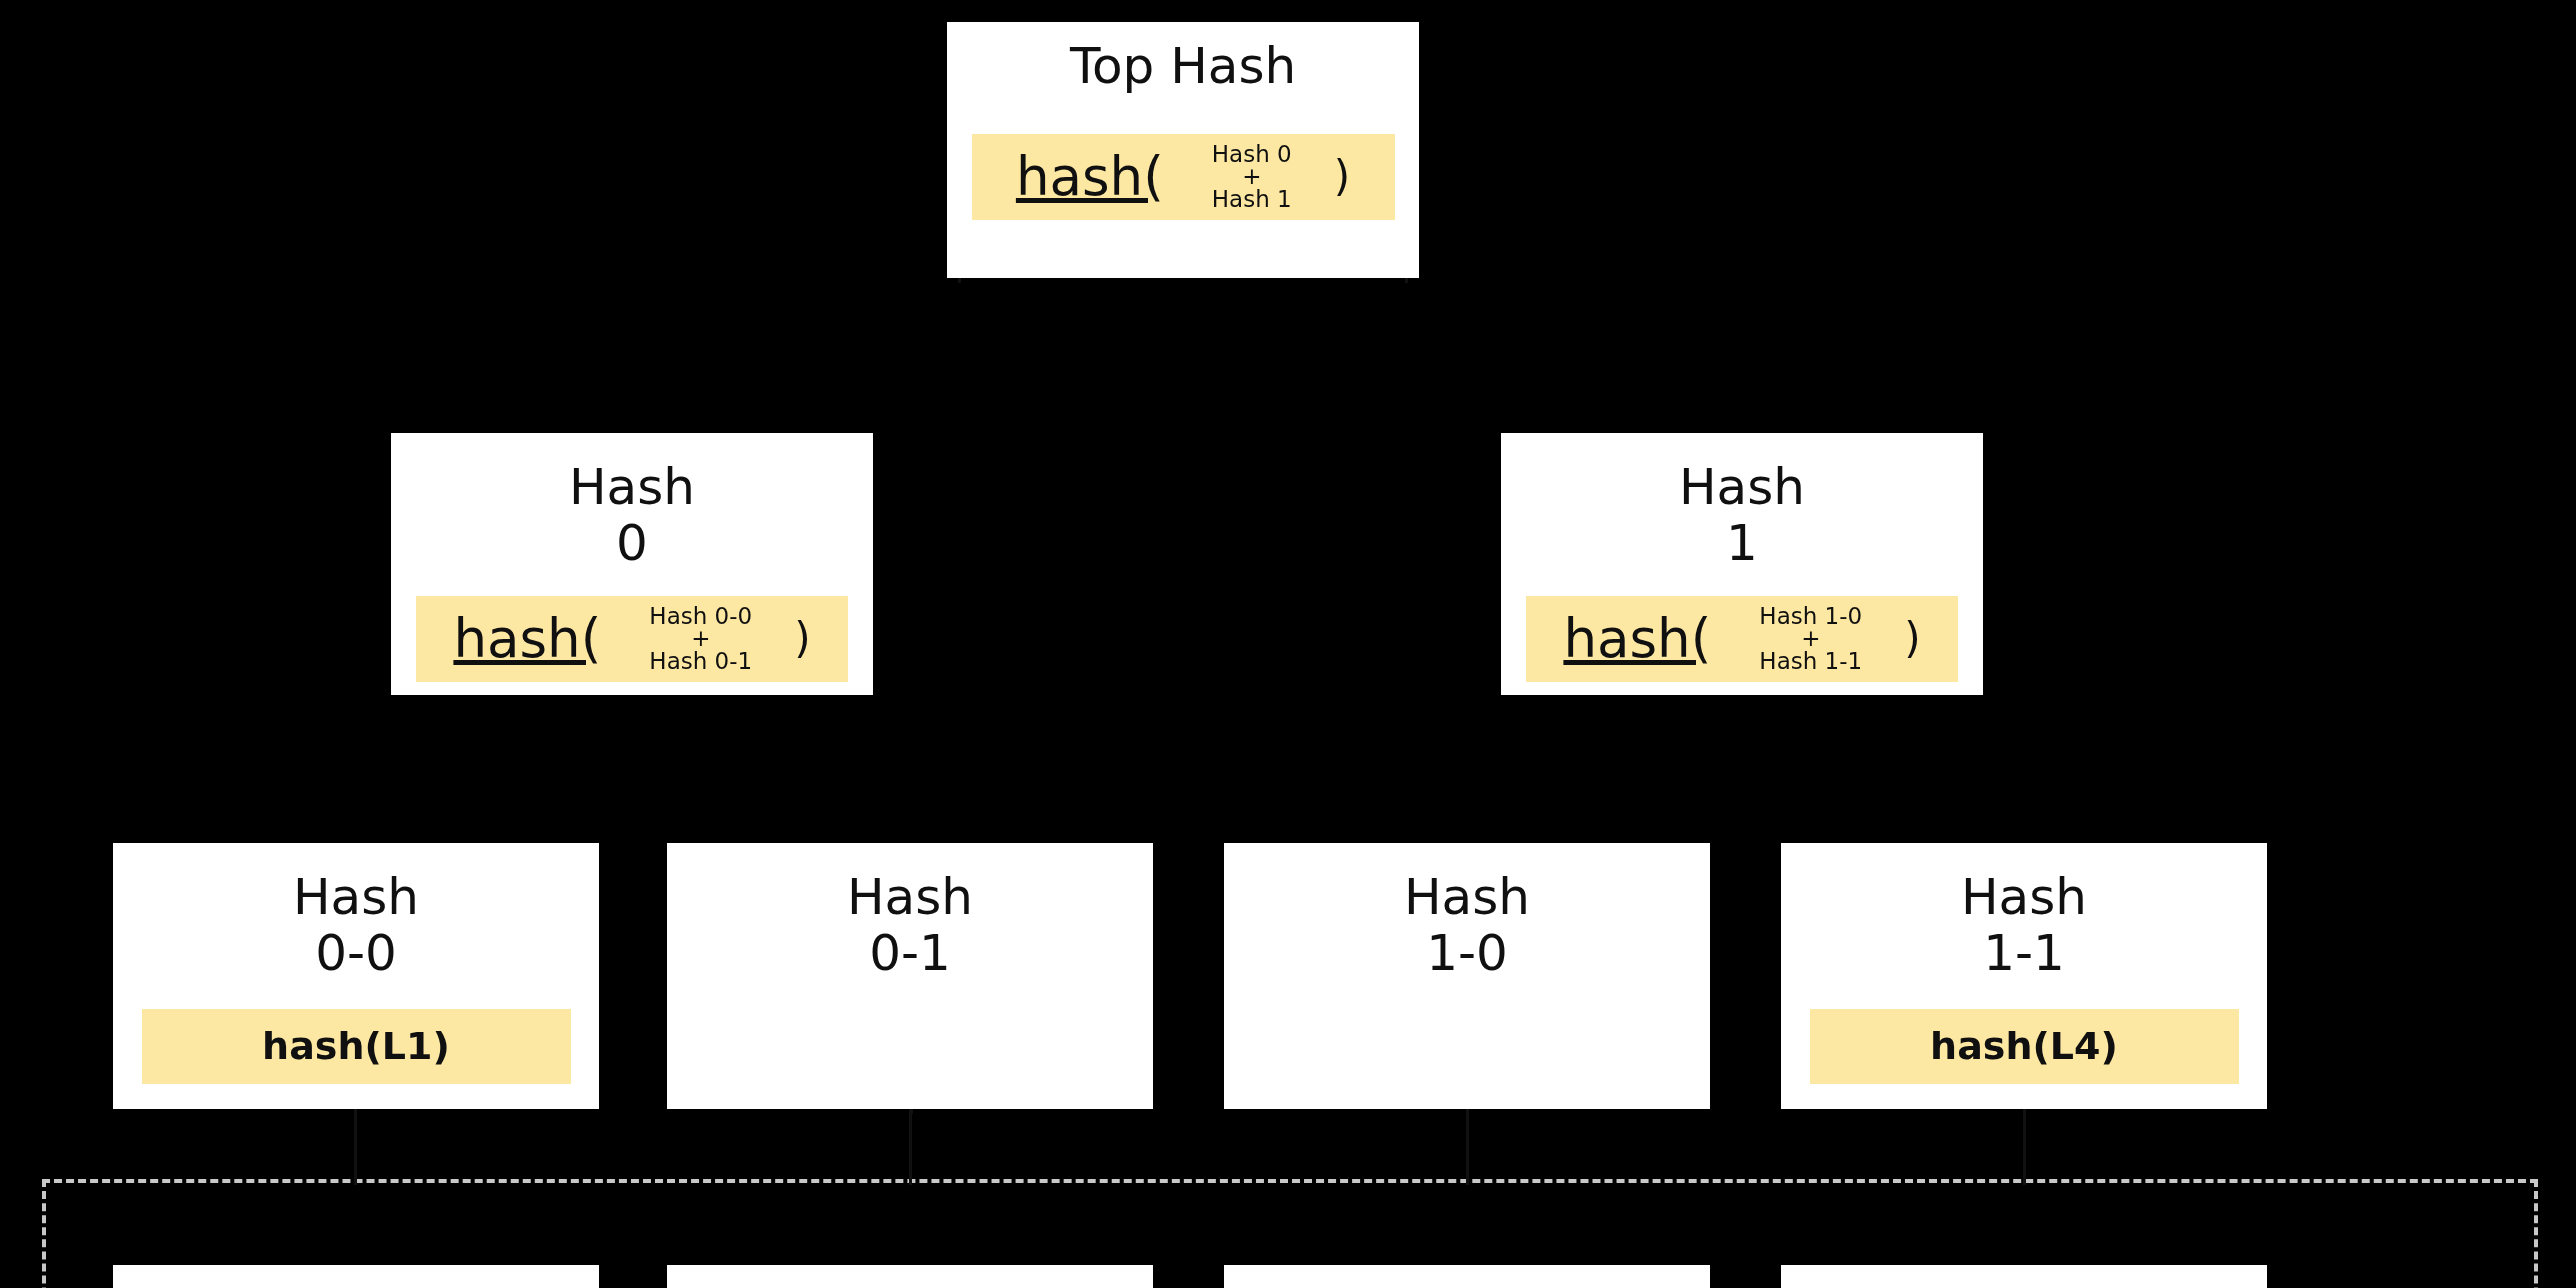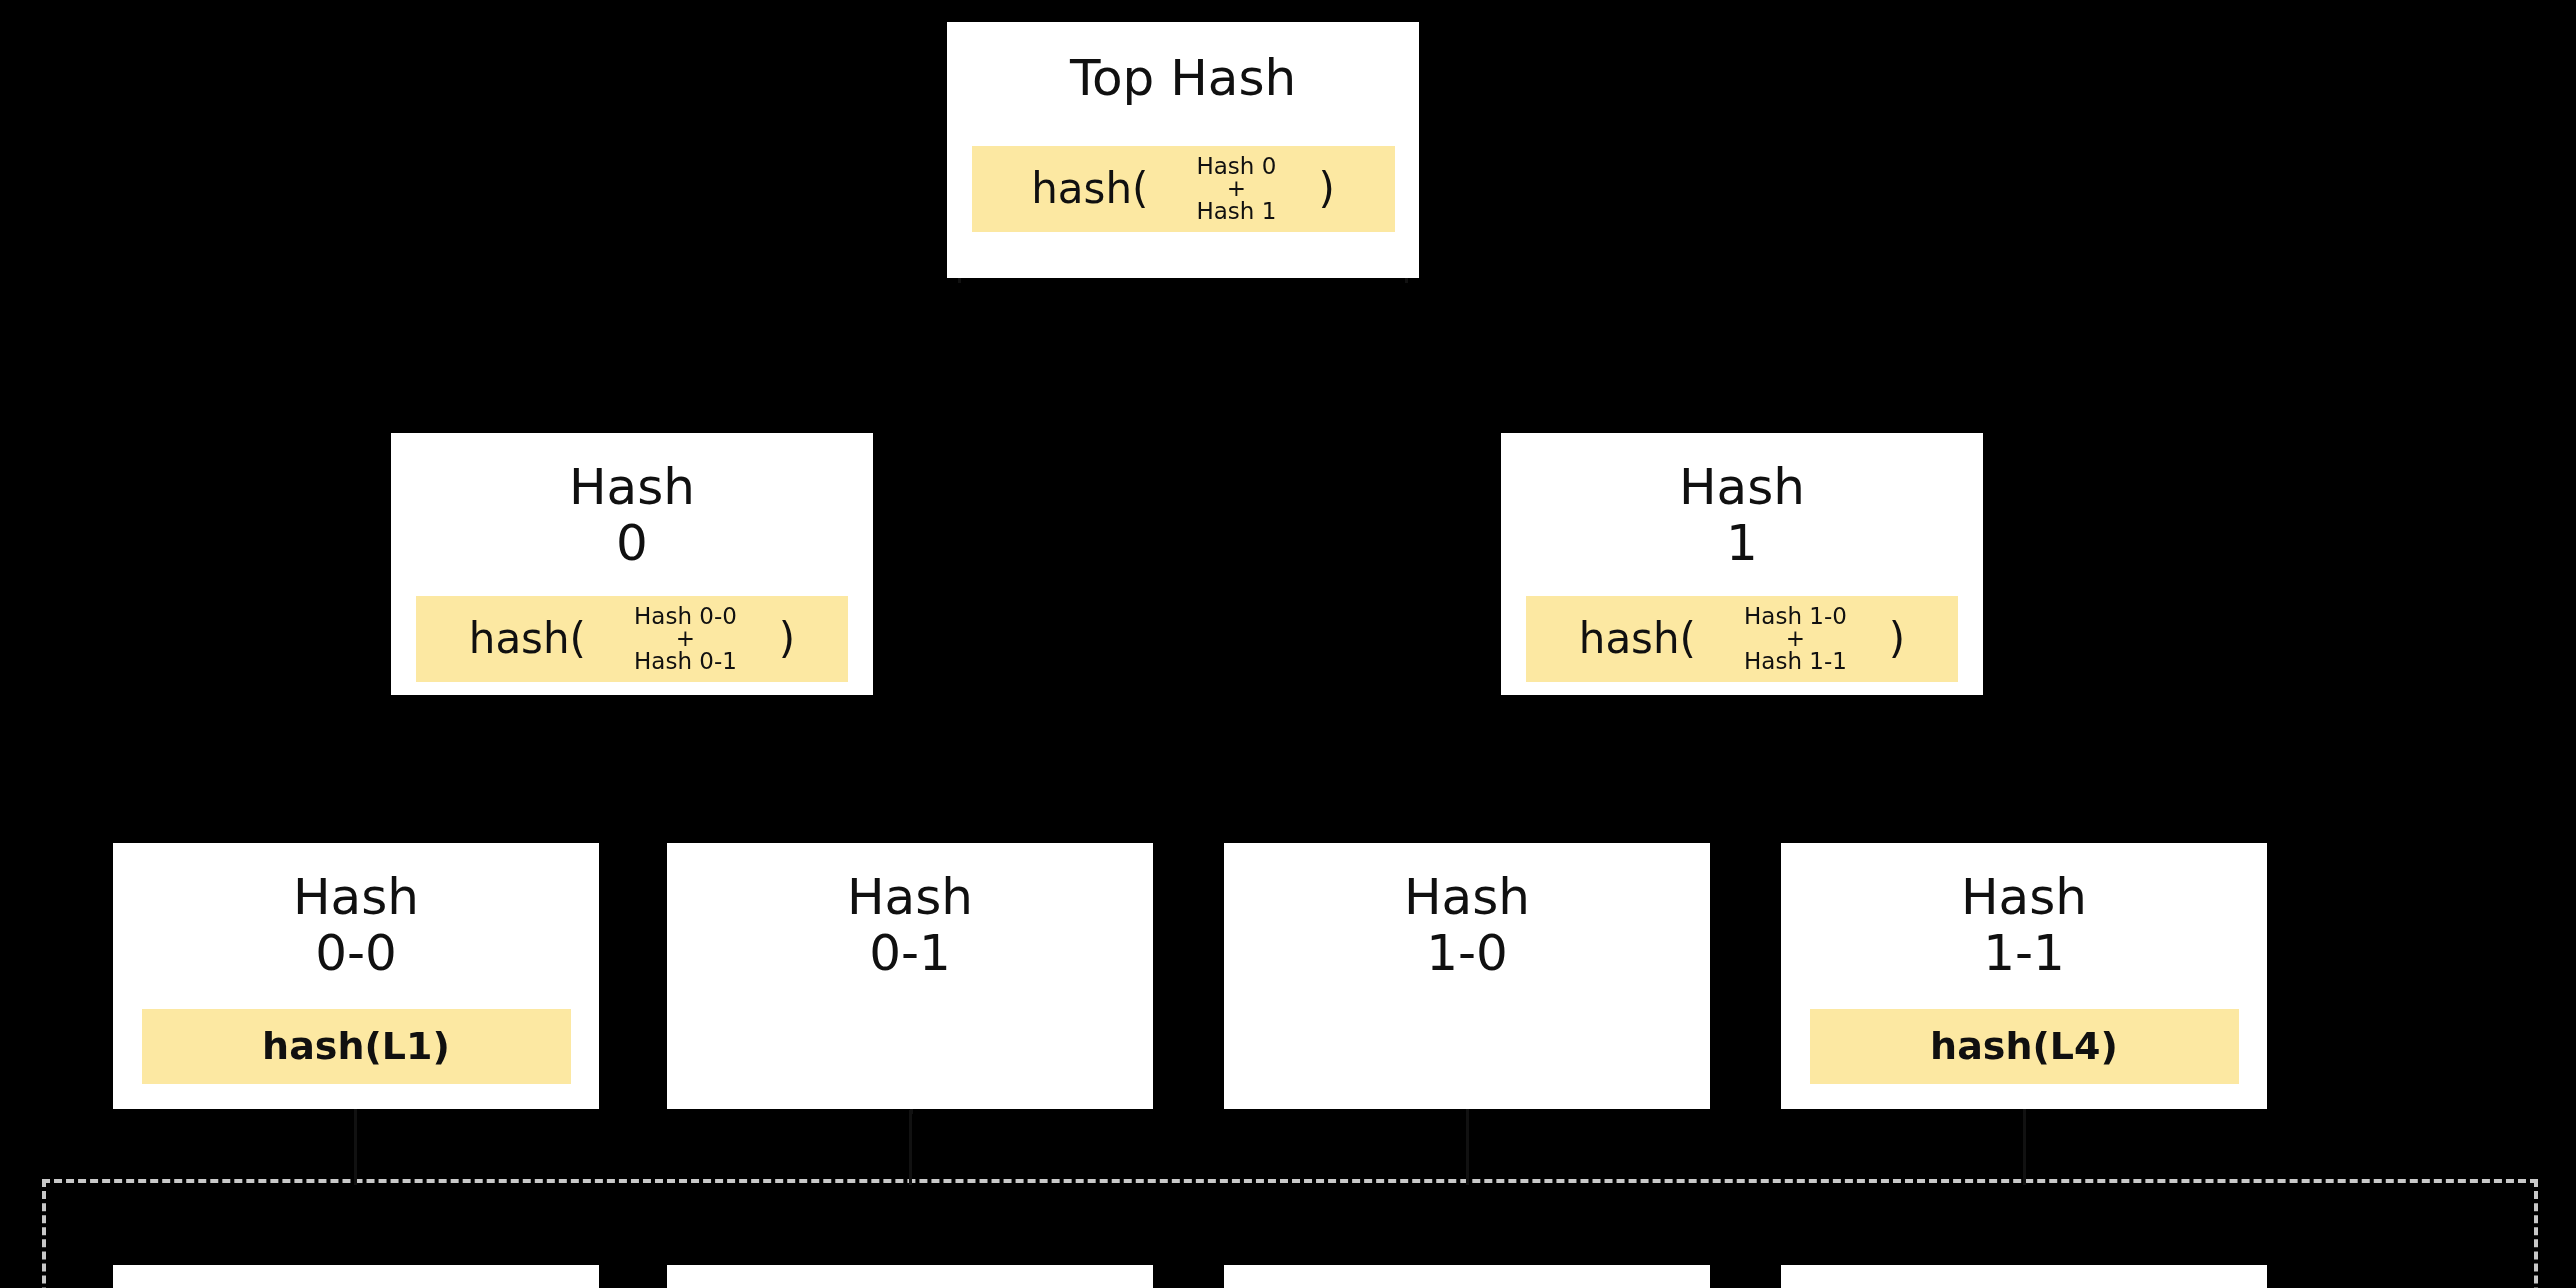--- a/index.html
+++ b/index.html
@@ -44,21 +44,21 @@
 
   
   .node.root {
     left: 947px;
     top: 22px;
     width: 472px;
     height: 256px;
   }
   .node.root .node-title {
     font-size: 50px;
-    margin-top: 28px;
+    margin-top: 16px;
   }
   .node.root .hash-band {
     width: 423px;
     height: 86px;
     margin-top: 40px;
   }
 
   
   .node.mid {
     top: 433px;
@@ -116,22 +116,23 @@
 
   
   .hb-inner {
     display: flex;
     align-items: center;
     justify-content: center;
     width: 100%;
     gap: 0;
   }
   .hb-fn {
-    font-size: 42px;
+    font-size: 53px;
     flex: 0 0 auto;
+    text-decoration: underline;
   }
   .hb-args {
     flex: 0 0 auto;
     display: flex;
     flex-direction: column;
     align-items: center;
     line-height: 1.08;
     font-size: 23px;
     margin: 0 42px 0 48px;
   }

